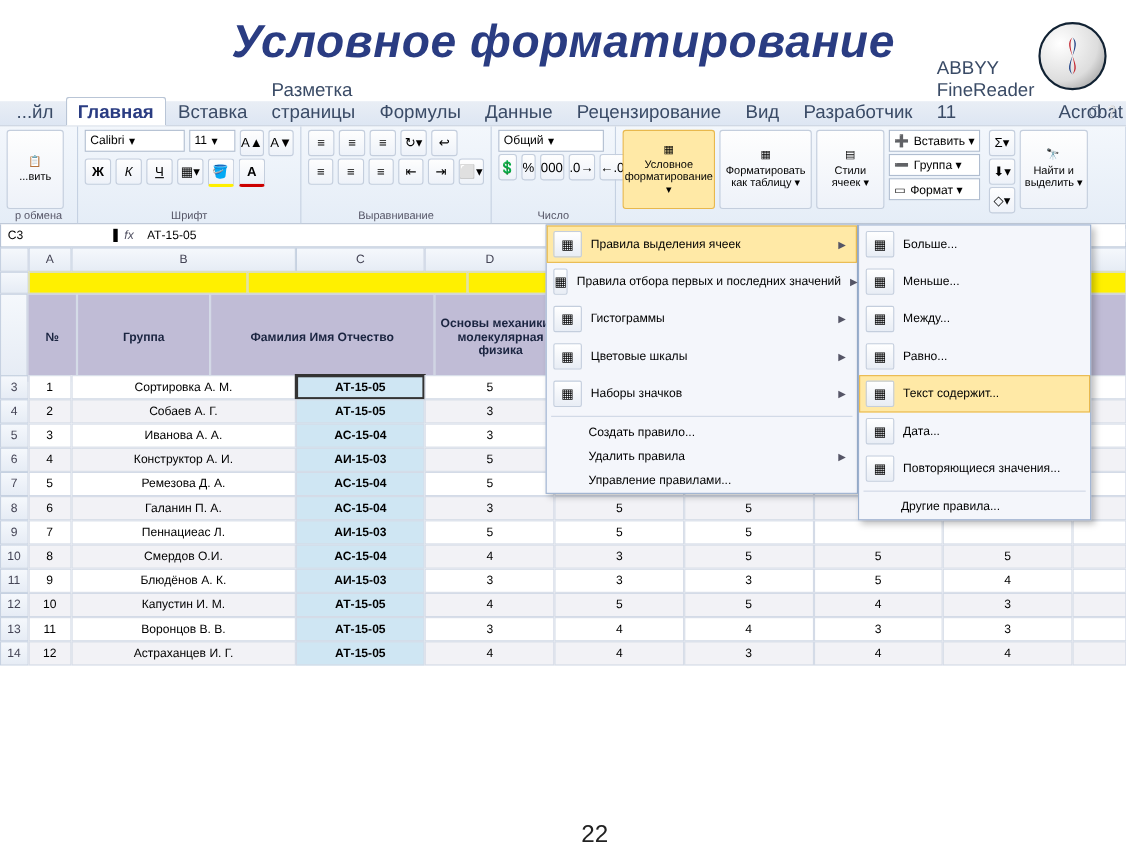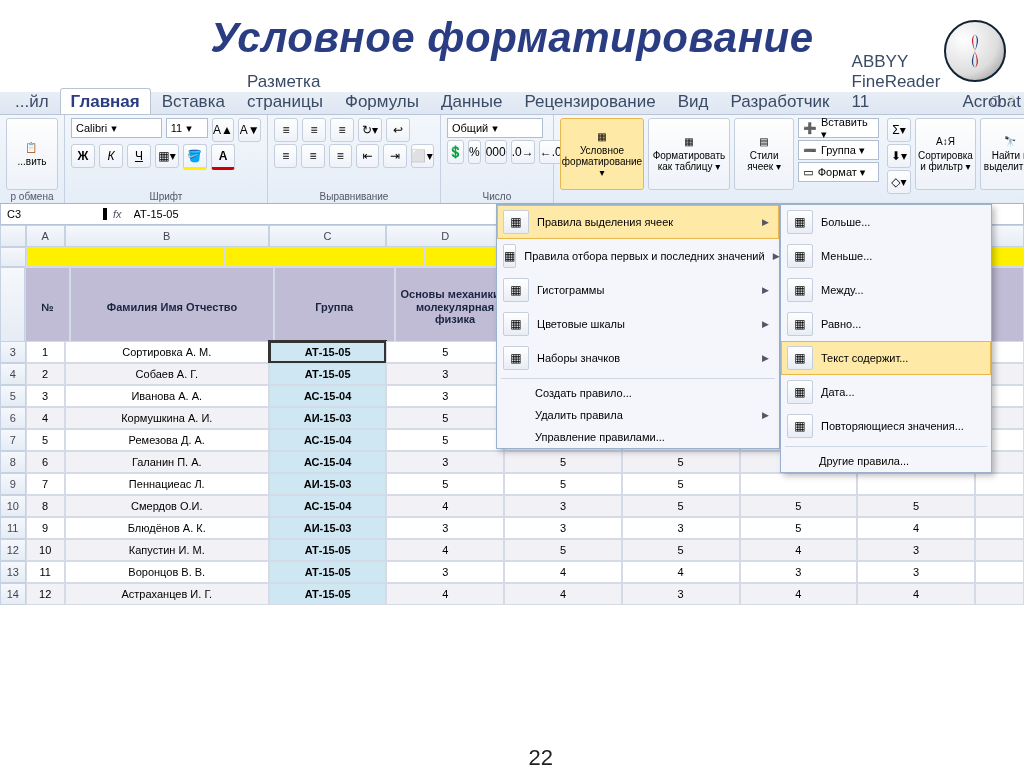--- a/index.html
+++ b/index.html
@@ -164,24 +164,20 @@
           <div class="sel">➕ <span>Вставить ▾</span></div>
           <div class="sel">➖ <span>Группа ▾</span></div>
           <div class="sel">▭ <span>Формат ▾</span></div>
         </div>
         <div class="flex-col" style="gap:2px;margin-left:4px">
           <span class="sbtn">Σ▾</span>
           <span class="sbtn">⬇▾</span>
           <span class="sbtn">◇▾</span>
         </div>
         <div class="bbtn">
-          <span>А↕Я</span>
-          <span>Сортировка и фильтр ▾</span>
-        </div>
-        <div class="bbtn">
           <span>🔭</span>
           <span>Найти и выделить ▾</span>
         </div>
       </div>
     </div>
   </div>
 
   <div class="fmla">
     <div class="nm">C3</div>
     <div class="fx">fx</div>
@@ -205,22 +201,22 @@
           <div class="rowh" style="height: 18px;"></div>
           <div class="cell" style="width: 200px; height: 18px;"></div>
           <div class="cell" style="width: 200px; height: 18px;"></div>
           <div class="cell" style="width: 200px; height: 18px;"></div>
           <div class="cell" style="width: 200px; height: 18px;"></div>
           <div class="cell" style="width: 200px; height: 18px;"></div>
         </div>
         <div class="gr hdr">
           <div class="rowh" style="height: 74px;"></div>
           <div class="cell " style="width: 38px;">№</div>
+          <div class="cell " style="width: 118px;">Группа</div>
           <div class="cell " style="width: 206px;">Фамилия Имя Отчество</div>
-          <div class="cell " style="width: 118px;">Группа</div>
           <div class="cell " style="width: 118px;">Основы механики и молекулярная физика</div>
           <div class="cell " style="width: 402px;"></div>
           <div class="cell " style="width: 118px;">...ная ...я</div>
         </div>
         <div class="gr">
           <div class="rowh">3</div>
           <div class="cell " style="width: 38px;">1</div>
           <div class="cell " style="width: 206px;">Сортировка А. М.</div>
           <div class="cell csel" style="width: 118px; background: rgb(207, 230, 243); font-weight: 700;">АТ-15-05</div>
           <div class="cell " style="width: 118px;">5</div>
@@ -250,21 +246,21 @@
           <div class="cell " style="width: 118px;">3</div>
           <div class="cell " style="width: 118px;"></div>
           <div class="cell " style="width: 118px;"></div>
           <div class="cell " style="width: 118px;"></div>
           <div class="cell " style="width: 118px;"></div>
           <div class="cell " style="width: 48px;"></div>
         </div>
         <div class="gr row-even">
           <div class="rowh">6</div>
           <div class="cell " style="width: 38px;">4</div>
-          <div class="cell " style="width: 206px;">Кормушкина А. И.</div>
+          <div class="cell " style="width: 206px;">Конструктор А. И.</div>
           <div class="cell " style="width: 118px; background: rgb(207, 230, 243); font-weight: 700;">АИ-15-03</div>
           <div class="cell " style="width: 118px;">5</div>
           <div class="cell " style="width: 118px;"></div>
           <div class="cell " style="width: 118px;"></div>
           <div class="cell " style="width: 118px;"></div>
           <div class="cell " style="width: 118px;"></div>
           <div class="cell " style="width: 48px;"></div>
         </div>
         <div class="gr">
           <div class="rowh">7</div>

